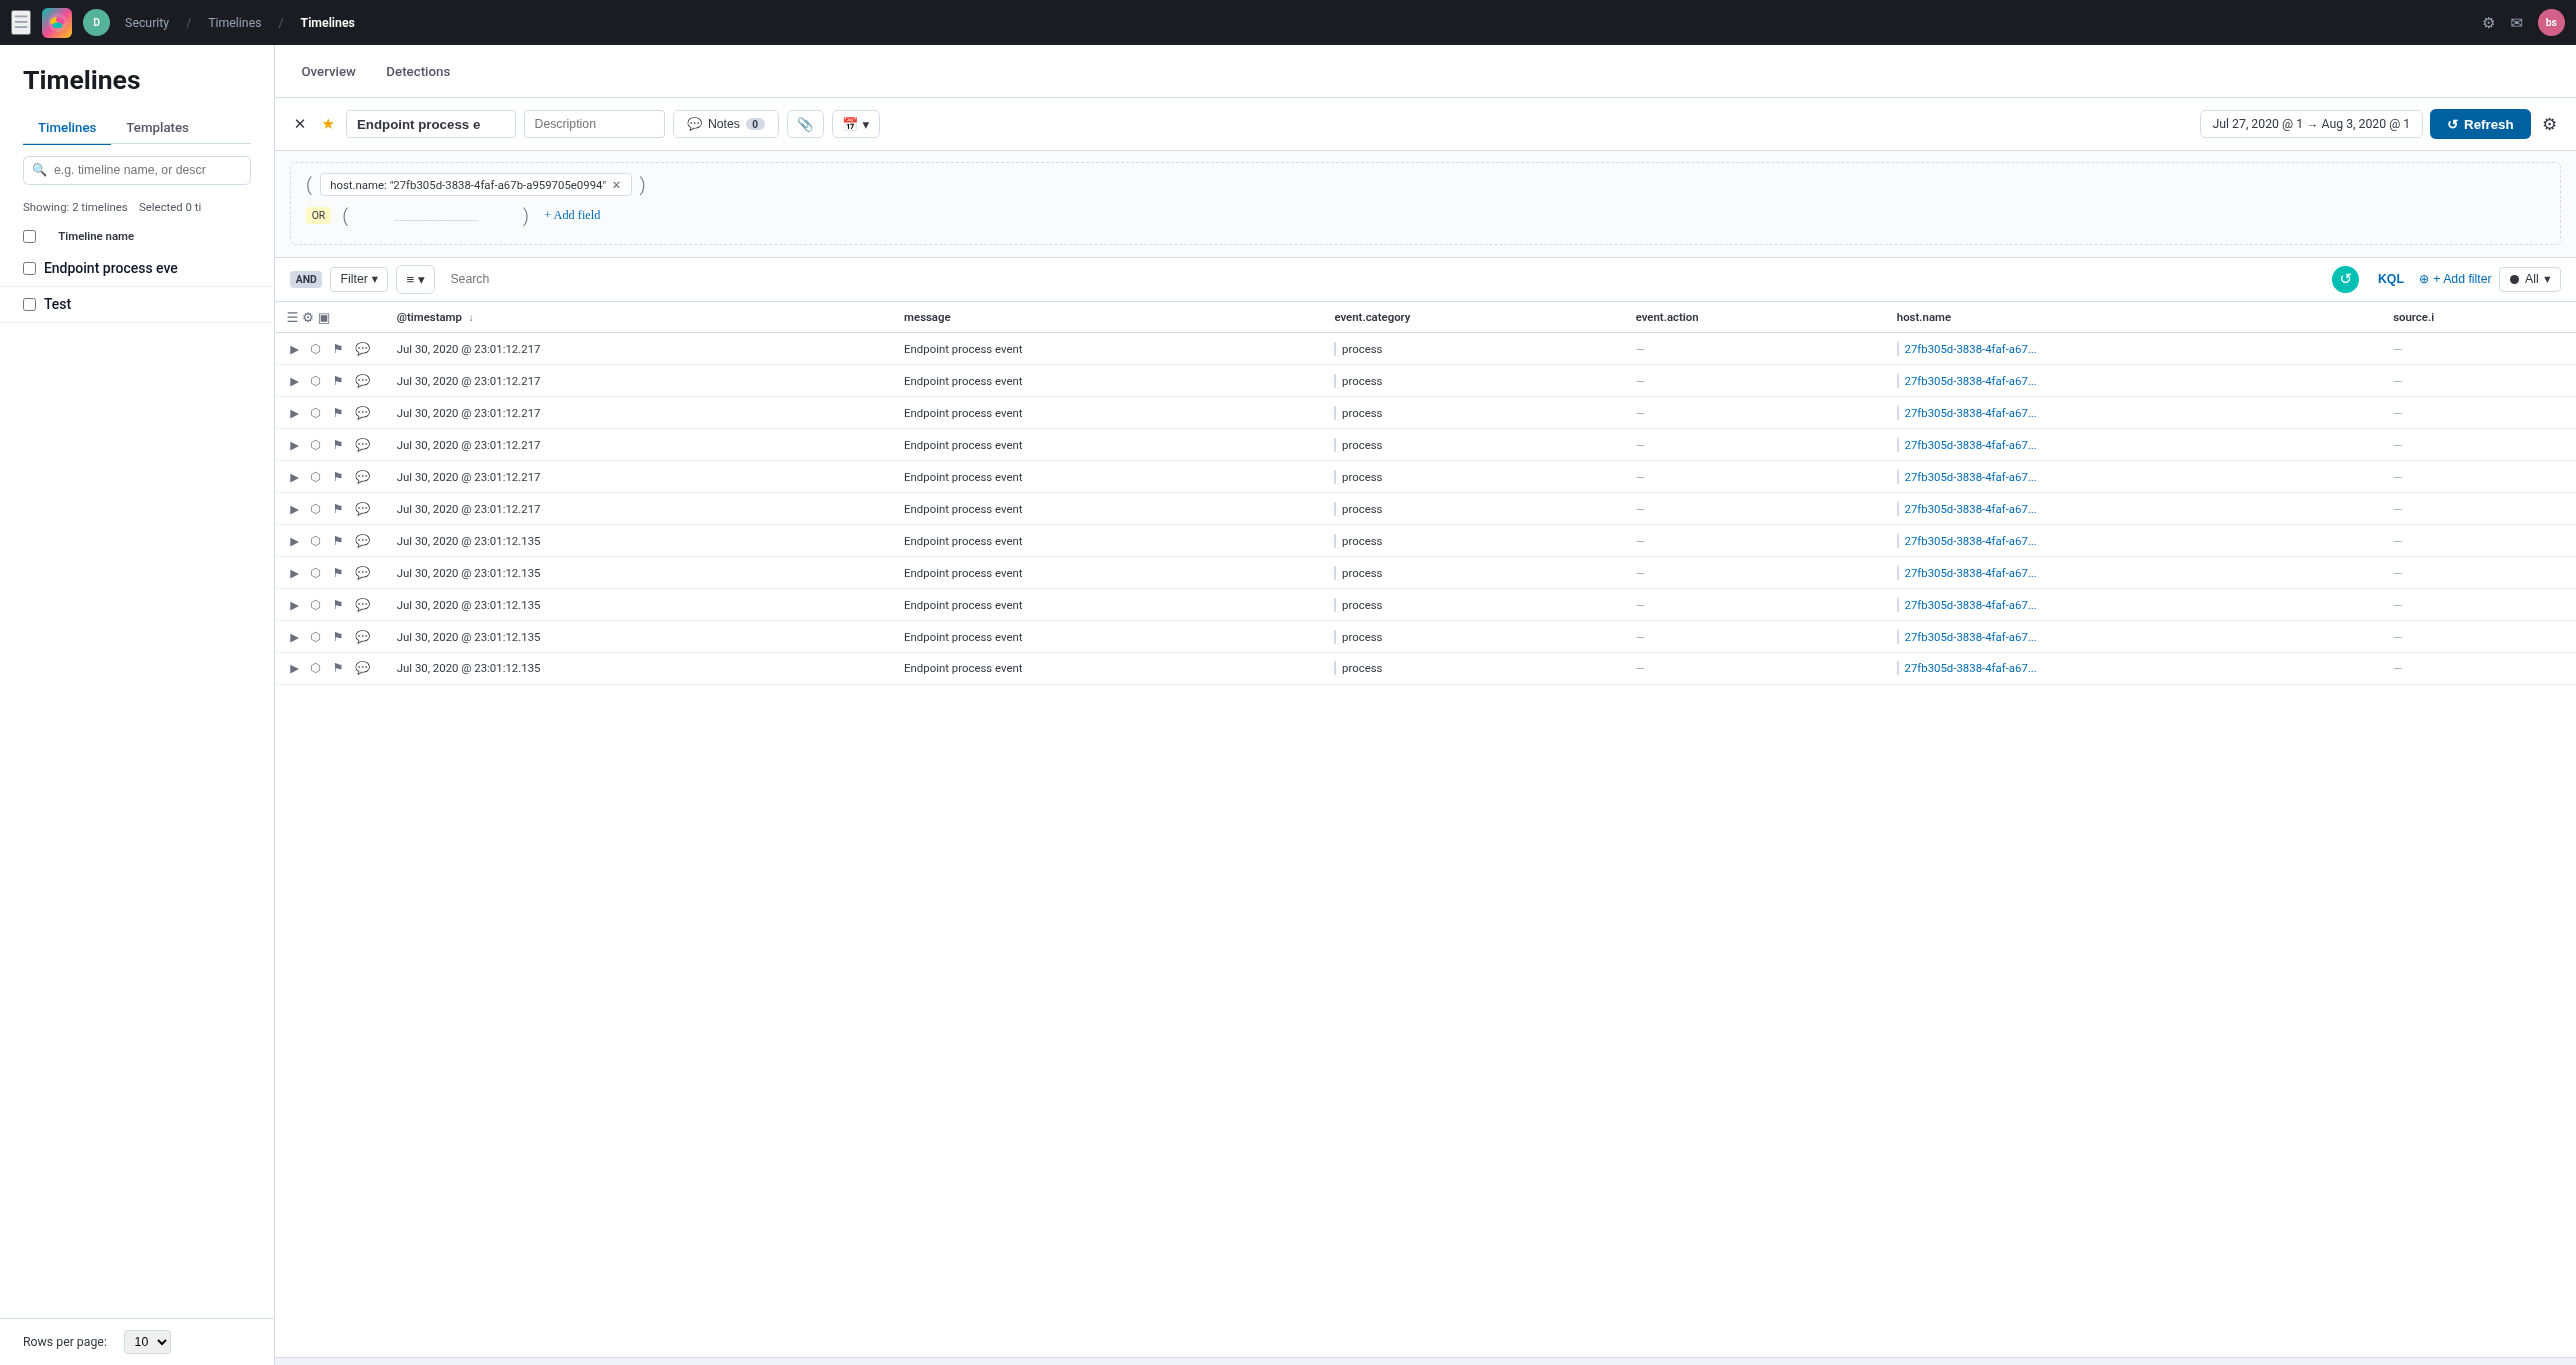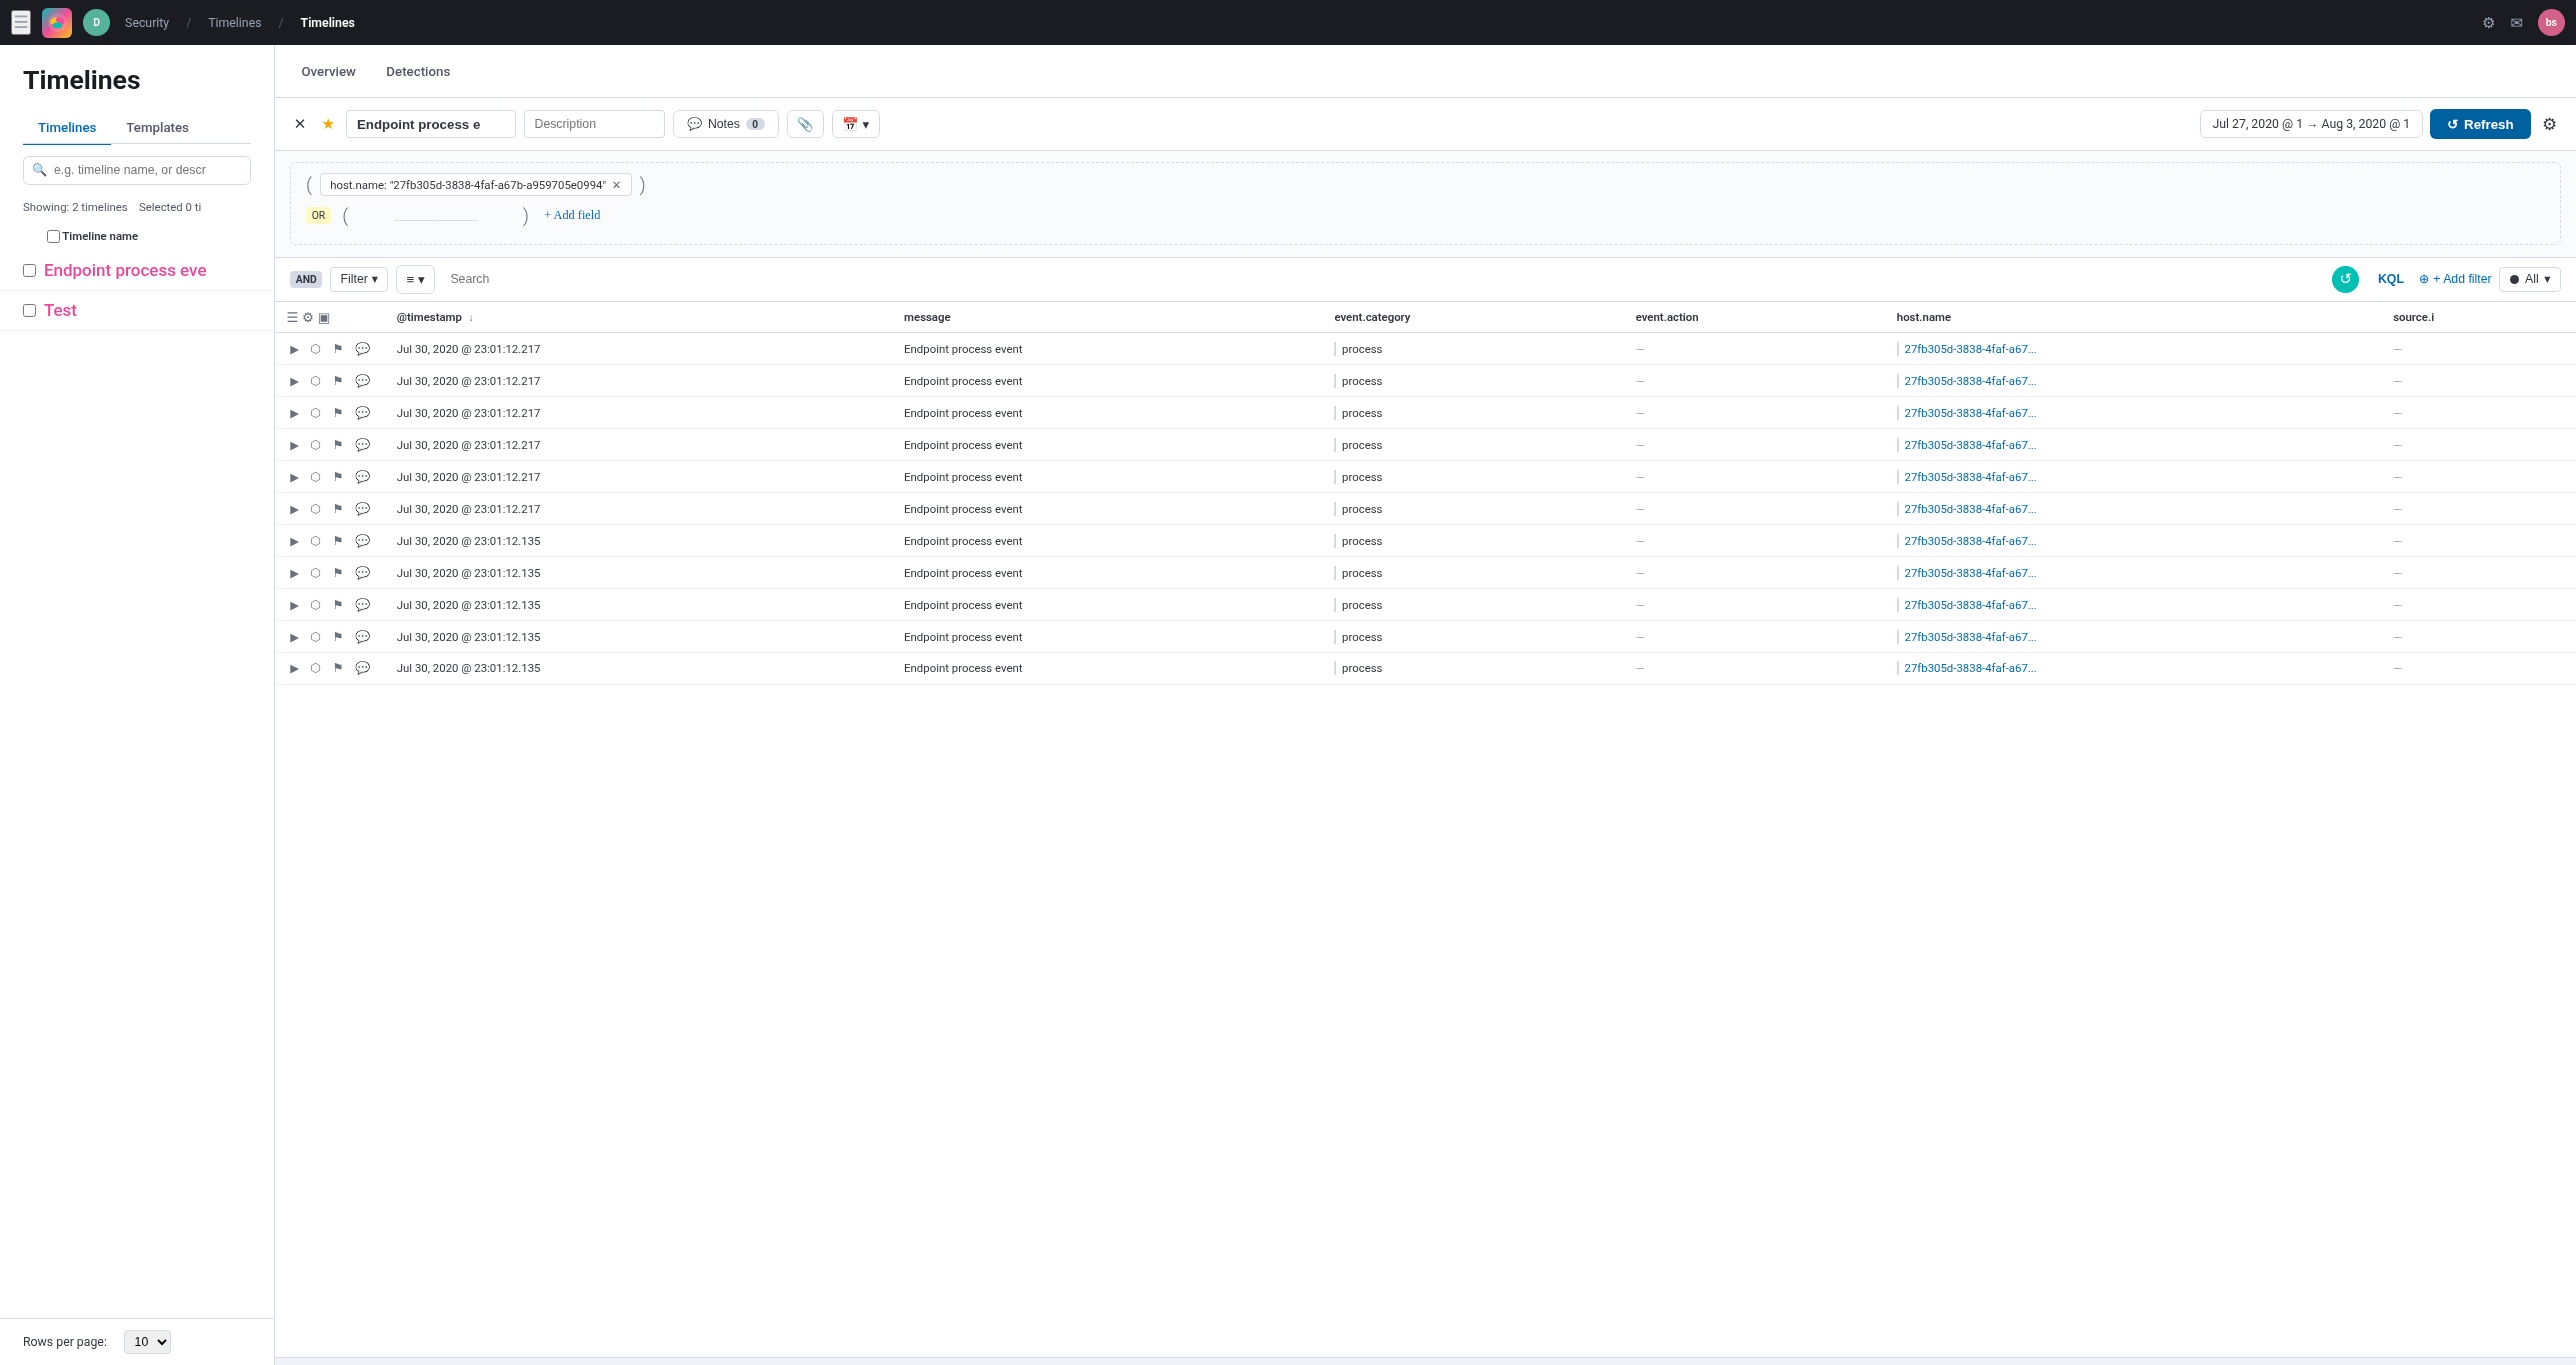--- a/index.html
+++ b/index.html
@@ -61,32 +61,32 @@
       padding: 6.6px 9.5px 6.6px 30px;
       font-size: 12.3px;
       color: #535966;
       outline: none;
       background: white;
     }
     .sidebar-search-wrap { position: relative; }
     .sidebar-search-icon { position: absolute; left: 9.5px; top: 50%; transform: translateY(-50%); color: #98a2b3; font-size: 12.3px; }
     .sidebar-meta { padding: 3.8px 23px 7.6px; font-size: 11.4px; color: #535966; display: flex; gap: 11.4px; }
     .sidebar-list { flex: 1; overflow-y: auto; }
-    .sidebar-list-header { padding: 7.6px 23px; display: flex; align-items: flex-end; gap: 2px; margin-left: 24px; }
+    .sidebar-list-header { padding: 7.6px 23px; display: flex; align-items: flex-end; gap: 22px; }
     .sidebar-list-header input[type=checkbox] { width: 13.3px; height: 13.3px; }
     .sidebar-col-label { font-size: 11.4px; font-weight: 600; color: #343741; }
     .sidebar-item {
       padding: 9.5px 23px;
       display: flex;
       align-items: center;
       gap: 7.6px;
       cursor: pointer;
       border-bottom: 0.9px solid #f0f3fa;
     }
-    .sidebar-item-name { color: #ec4899; font-size: 17px; font-weight: 500; flex: 1; white-space: nowrap; overflow: hidden; text-overflow: ellipsis; }
+    .sidebar-item-name { color: #0f172a; font-size: 14px; font-weight: 500; flex: 1; white-space: nowrap; overflow: hidden; text-overflow: ellipsis; }
     .sidebar-item input[type=checkbox] { width: 13.3px; height: 13.3px; }
     .rows-per-page { padding: 11.4px 23px; display: flex; align-items: center; gap: 17px; font-size: 12.3px; color: #343741; border-top: 0.9px solid #d3dae6; }
     .rows-select { border: 0.9px solid #d3dae6; border-radius: 3.8px; padding: 2.8px 5.7px; font-size: 12.3px; cursor: pointer; }
 
     
     .sec-nav {
       position: fixed;
       top: 45px;
       left: 275px; right: 0;
       height: 53px;

